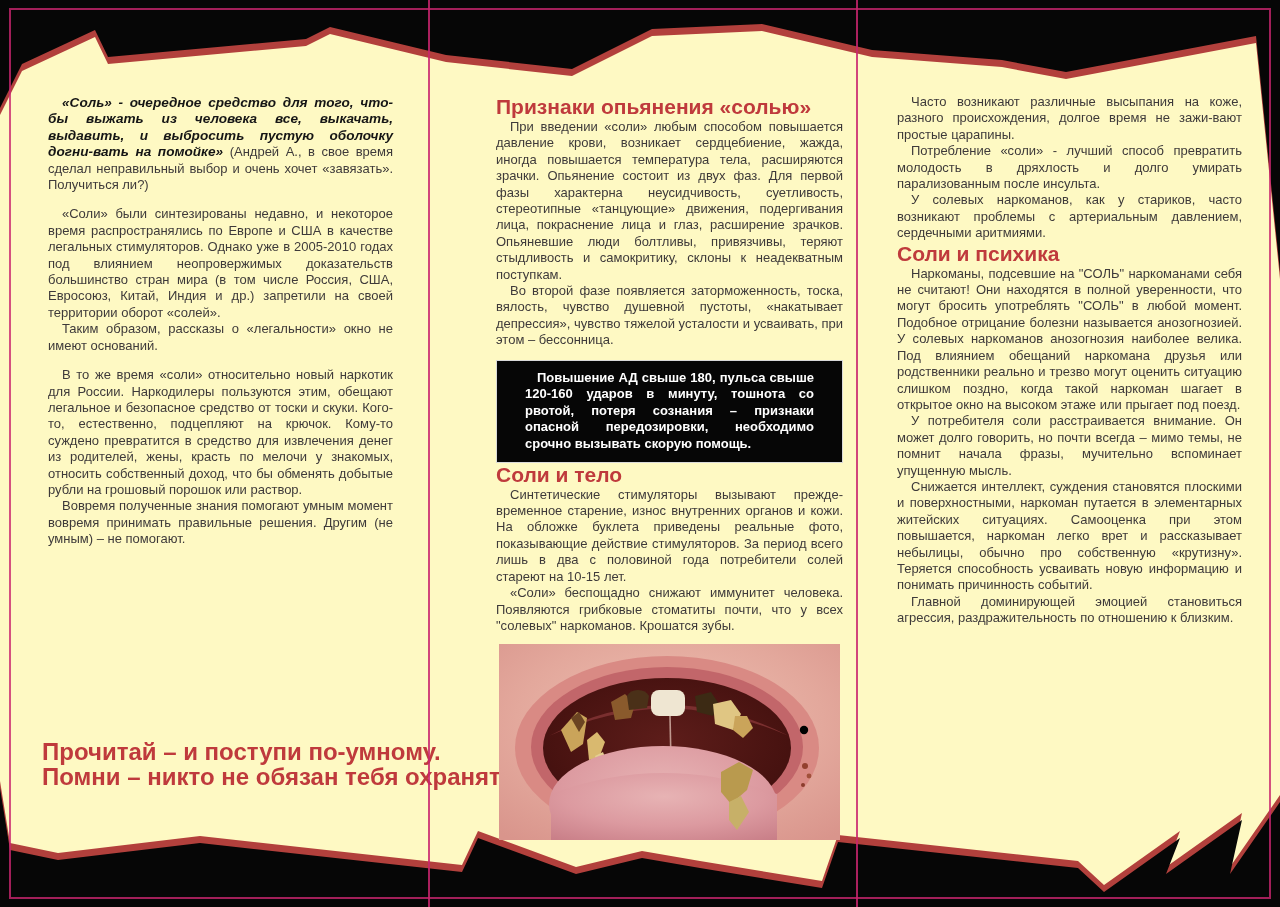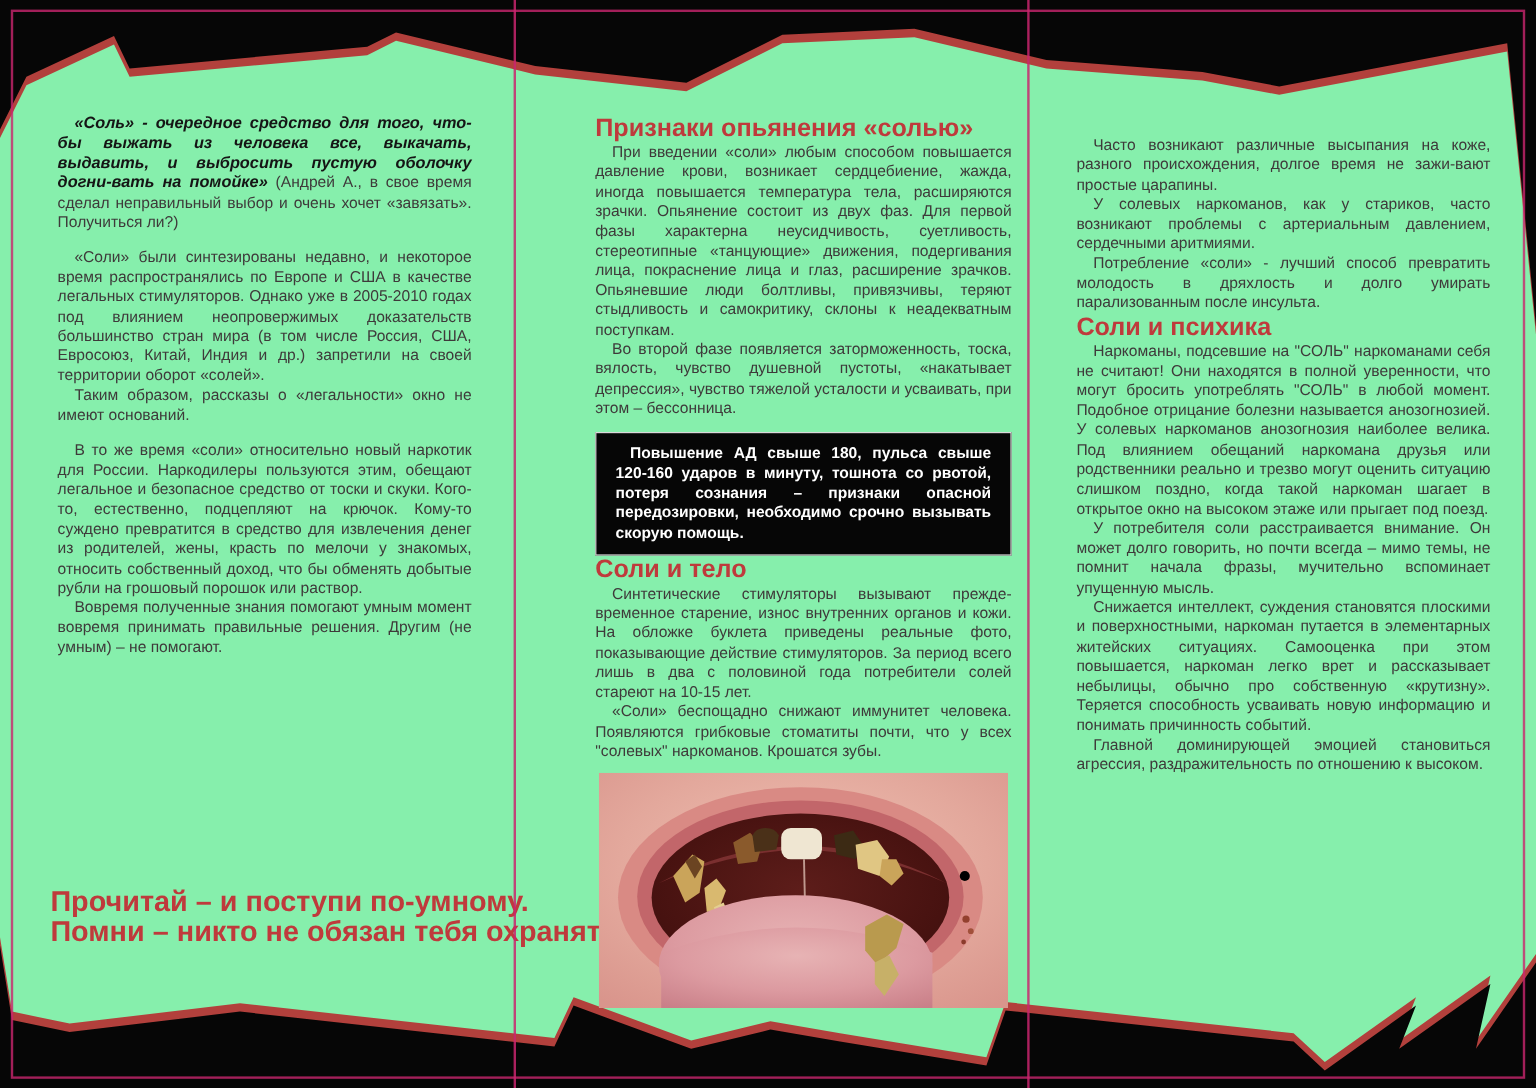--- a/index.html
+++ b/index.html
@@ -1,34 +1,34 @@
 <!DOCTYPE html>
 <html><head>
 <meta charset="utf-8">
 <style>
   html,body{margin:0;padding:0;background:#222;}
   .page{
-    position:relative;width:1280px;height:907px;background:#86efac;overflow:hidden;
+    position:relative;width:1280px;height:907px;background:#fef9c3;overflow:hidden;
     font-family:"Liberation Sans", sans-serif;color:#3e3a3a;
   }
   
   .deco{position:absolute;left:0;top:0;width:1280px;height:907px;pointer-events:none;}
   .deco.under{z-index:1;}
   .fold{position:absolute;top:0;bottom:0;width:2px;background:#c9266e;opacity:.85;z-index:6;}
   .page-border{position:absolute;left:9px;top:8px;right:9px;bottom:8px;border:2px solid #c9266e;opacity:.8;z-index:6;}
   .panel{position:absolute;z-index:4;}
   .panel p{margin:0;text-indent:14px;text-align:justify;font-size:13px;line-height:16.4px;}
   .gap{margin-top:13px !important;}
   .lead .bold-ital{font-weight:bold;font-style:italic;color:#151515;font-size:13.6px;}
   .law{font-weight:bold;font-style:italic;color:#151515;font-size:13.4px;}
   h2.sec{margin:0;font-size:21px;line-height:24px;color:#bf3a3c;font-weight:bold;}
   .mid-h1{margin-bottom:5px;}
   .alert{
     background:#060606;color:#ffffff;border:1px solid #d9d9d9;
-    margin-top:11px;padding:9px 16px;
+    margin-top:11px;padding:9px 28px;
   }
   .alert p{color:#fff;font-weight:bold;font-size:13px;line-height:16.6px;text-indent:12px;}
   .mid-h2{margin-top:15px;margin-bottom:5px;}
   .right-h{margin-top:34px;margin-bottom:5px;}
   .slogan{position:absolute;left:-6px;right:-6px;top:645px;text-align:center;color:#bf3a3c;font-weight:bold;font-size:24px;line-height:24.5px;}
   .slogan div{white-space:nowrap;}
   .photo{display:block;margin:10px auto 0 auto;}
 </style>
 </head>
 <body>
@@ -126,24 +126,24 @@
       <path d="M230,158 l12,-6 8,16 -12,18 -8,-10 z" fill="#c7b068"></path>
 
       <circle cx="306" cy="122" r="3" fill="#93402e"></circle>
       <circle cx="310" cy="132" r="2.4" fill="#a1503a"></circle>
       <circle cx="304" cy="141" r="2" fill="#8b3c2c"></circle>
 
       <circle cx="305" cy="86" r="4.2" fill="#000000"></circle>
     </svg>
   </div>
 
-  <div class="panel" style="left:897px;top:113px;width:345px;height:760px">
+  <div class="panel" style="left:897px;top:94px;width:345px;height:760px">
     <p>Часто возникают различные высыпания на коже, разного происхождения, долгое время не зажи-вают простые царапины.</p>
+    <p>Потребление «соли» - лучший способ превратить молодость в дряхлость и долго умирать парализованным после инсульта.</p>
     <p>У солевых наркоманов, как у стариков, часто возникают проблемы с артериальным давлением, сердечными аритмиями.</p>
-    <p>Потребление «соли» - лучший способ превратить молодость в дряхлость и долго умирать парализованным после инсульта.</p>
     <h2 class="sec right-h">Соли и психика</h2>
     <p>Наркоманы, подсевшие на "СОЛЬ" наркоманами себя не считают! Они находятся в полной уверенности, что могут бросить употреблять "СОЛЬ" в любой момент. Подобное отрицание болезни называется анозогнозией. У солевых наркоманов анозогнозия наиболее велика. Под влиянием обещаний наркомана друзья или родственники реально и трезво могут оценить ситуацию слишком поздно, когда такой наркоман шагает в открытое окно на высоком этаже или прыгает под поезд.</p>
     <p>У потребителя соли расстраивается внимание. Он может долго говорить, но почти всегда – мимо темы, не помнит начала фразы, мучительно вспоминает упущенную мысль.</p>
     <p>Снижается интеллект, суждения становятся плоскими и поверхностными, наркоман путается в элементарных житейских ситуациях. Самооценка при этом повышается, наркоман легко врет и рассказывает небылицы, обычно про собственную «крутизну». Теряется способность усваивать новую информацию и понимать причинность событий.</p>
-    <p>Главной доминирующей эмоцией становиться агрессия, раздражительность по отношению к высоком.</p>
+    <p>Главной доминирующей эмоцией становиться агрессия, раздражительность по отношению к близким.</p>
   </div>
 
 </div>
 
 </body></html>

